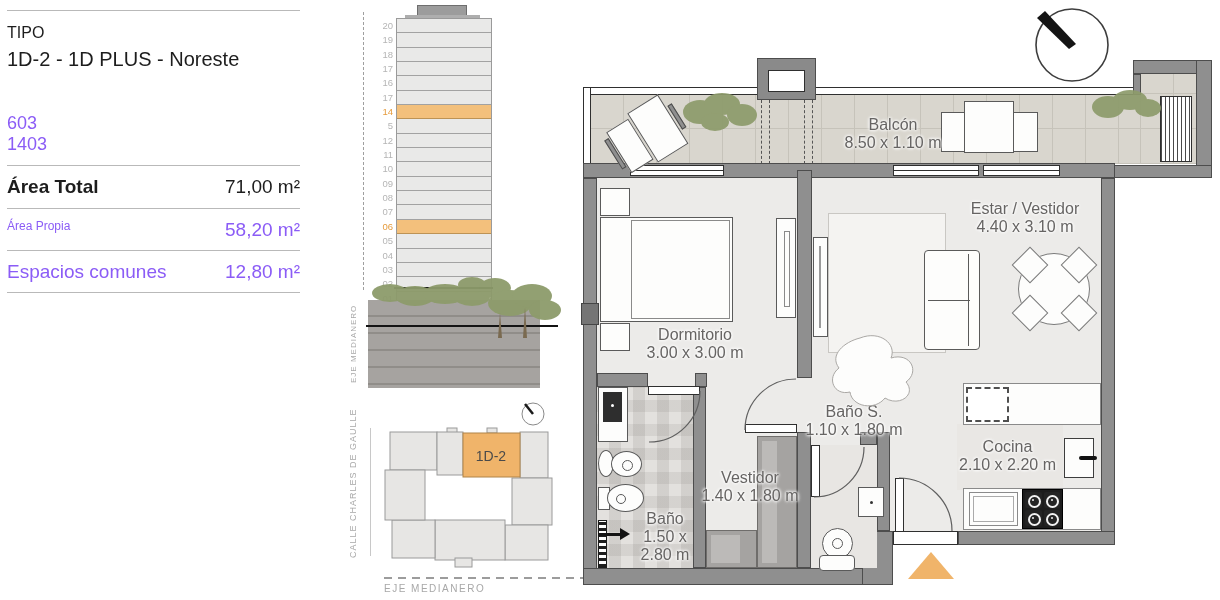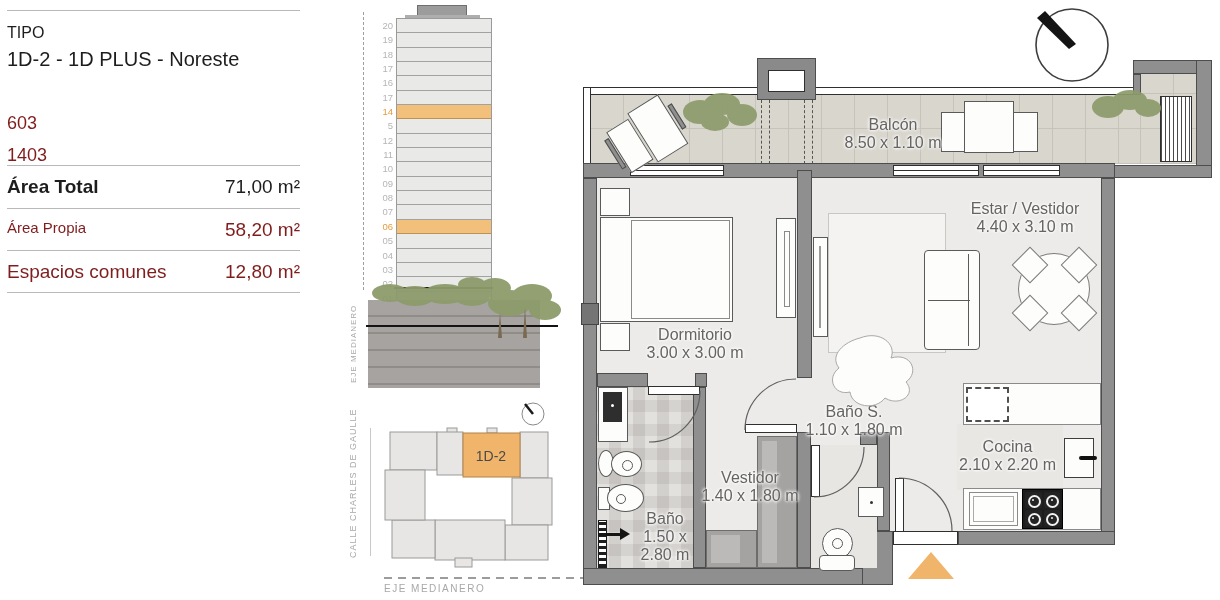--- a/index.html
+++ b/index.html
@@ -13,21 +13,21 @@
   .tilefloor{position:absolute;background-color:#d9d6ce;
      background-image:repeating-linear-gradient(90deg,#c6c3ba 0 1px,transparent 1px 33px),
                       repeating-linear-gradient(0deg,#c6c3ba 0 1px,transparent 1px 35px);}
   .checker{position:absolute;background-color:#e3e1de;
      background-image:repeating-linear-gradient(0deg,transparent 0 12px,rgba(90,85,80,.10) 12px 24px),
                       repeating-linear-gradient(90deg,transparent 0 12px,rgba(90,85,80,.12) 12px 24px);}
   .lbl{position:absolute;color:#666463;font-size:16px;line-height:1.13;text-align:center;
        text-shadow:0 0 3px #fff,0 0 3px #fff,0 0 4px #fff;}
   .panel-line{position:absolute;height:1px;background:#b9b9b9;}
   .ptext{position:absolute;color:#1d1d1d;}
-  .gtext{color:#7f1d1d;}
+  .gtext{color:#8b5cf6;}
   .vtext{position:absolute;writing-mode:vertical-rl;transform:rotate(180deg);
          color:#a8a8a8;letter-spacing:1px;white-space:nowrap;}
   
   #tower-floors{position:absolute;left:396px;top:18px;width:96px;height:289px;
      border:1px solid #9a9a9a;box-sizing:border-box;background:#e9e9e8;}
   .tfloor{height:14.35px;box-sizing:border-box;border-bottom:1px solid #a2a2a2;background:#e9e9e8;position:relative;}
   .tfloor:last-child{border-bottom:none;}
   .tfloor.hl{background:#f3c07c;border-color:#bd9355;}
   .tnum{position:absolute;left:-23px;top:1px;width:19px;text-align:right;font-size:9.5px;color:#b5b5b5;}
   .tfloor.hl .tnum{color:#e59b3d;}
@@ -47,28 +47,28 @@
 </head>
 <body>
 
 <div id="root">
 
   <div>
     <div class="panel-line" style="left:7px;top:10px;width:293px;"></div>
     <div class="ptext" style="left:7px;top:24px;font-size:16px;">TIPO</div>
     <div class="ptext" style="left:7px;top:48px;font-size:20px;">1D-2 - 1D PLUS - Noreste</div>
     <div class="ptext gtext" style="left:7px;top:113px;font-size:18px;">603</div>
-    <div class="ptext gtext" style="left:7px;top:134px;font-size:18px;margin-top:11px;">1403</div>
+    <div class="ptext gtext" style="left:7px;top:134px;font-size:18px;">1403</div>
 
     <div class="panel-line" style="left:7px;top:165px;width:293px;"></div>
     <div class="ptext" style="left:7px;top:176px;font-size:19px;font-weight:bold;">Área Total</div>
     <div class="ptext" style="left:160px;top:176px;width:140px;text-align:right;font-size:19px;">71,00 m²</div>
 
     <div class="panel-line" style="left:7px;top:208px;width:293px;"></div>
-    <div class="ptext gtext" style="left:7px;top:219px;font-size:15px;">Área Propia</div>
+    <div class="ptext gtext" style="left:7px;top:219px;font-size:12px;">Área Propia</div>
     <div class="ptext gtext" style="left:160px;top:219px;width:140px;text-align:right;font-size:19px;">58,20 m²</div>
 
     <div class="panel-line" style="left:7px;top:250px;width:293px;"></div>
     <div class="ptext gtext" style="left:7px;top:261px;font-size:19px;">Espacios comunes</div>
     <div class="ptext gtext" style="left:200px;top:261px;width:100px;text-align:right;font-size:19px;">12,80 m²</div>
     <div class="panel-line" style="left:7px;top:292px;width:293px;"></div>
   </div>
 
   <div>
     <div class="abs" style="left:363px;top:12px;height:278px;border-left:1px dashed #9f9f9f;"></div>

